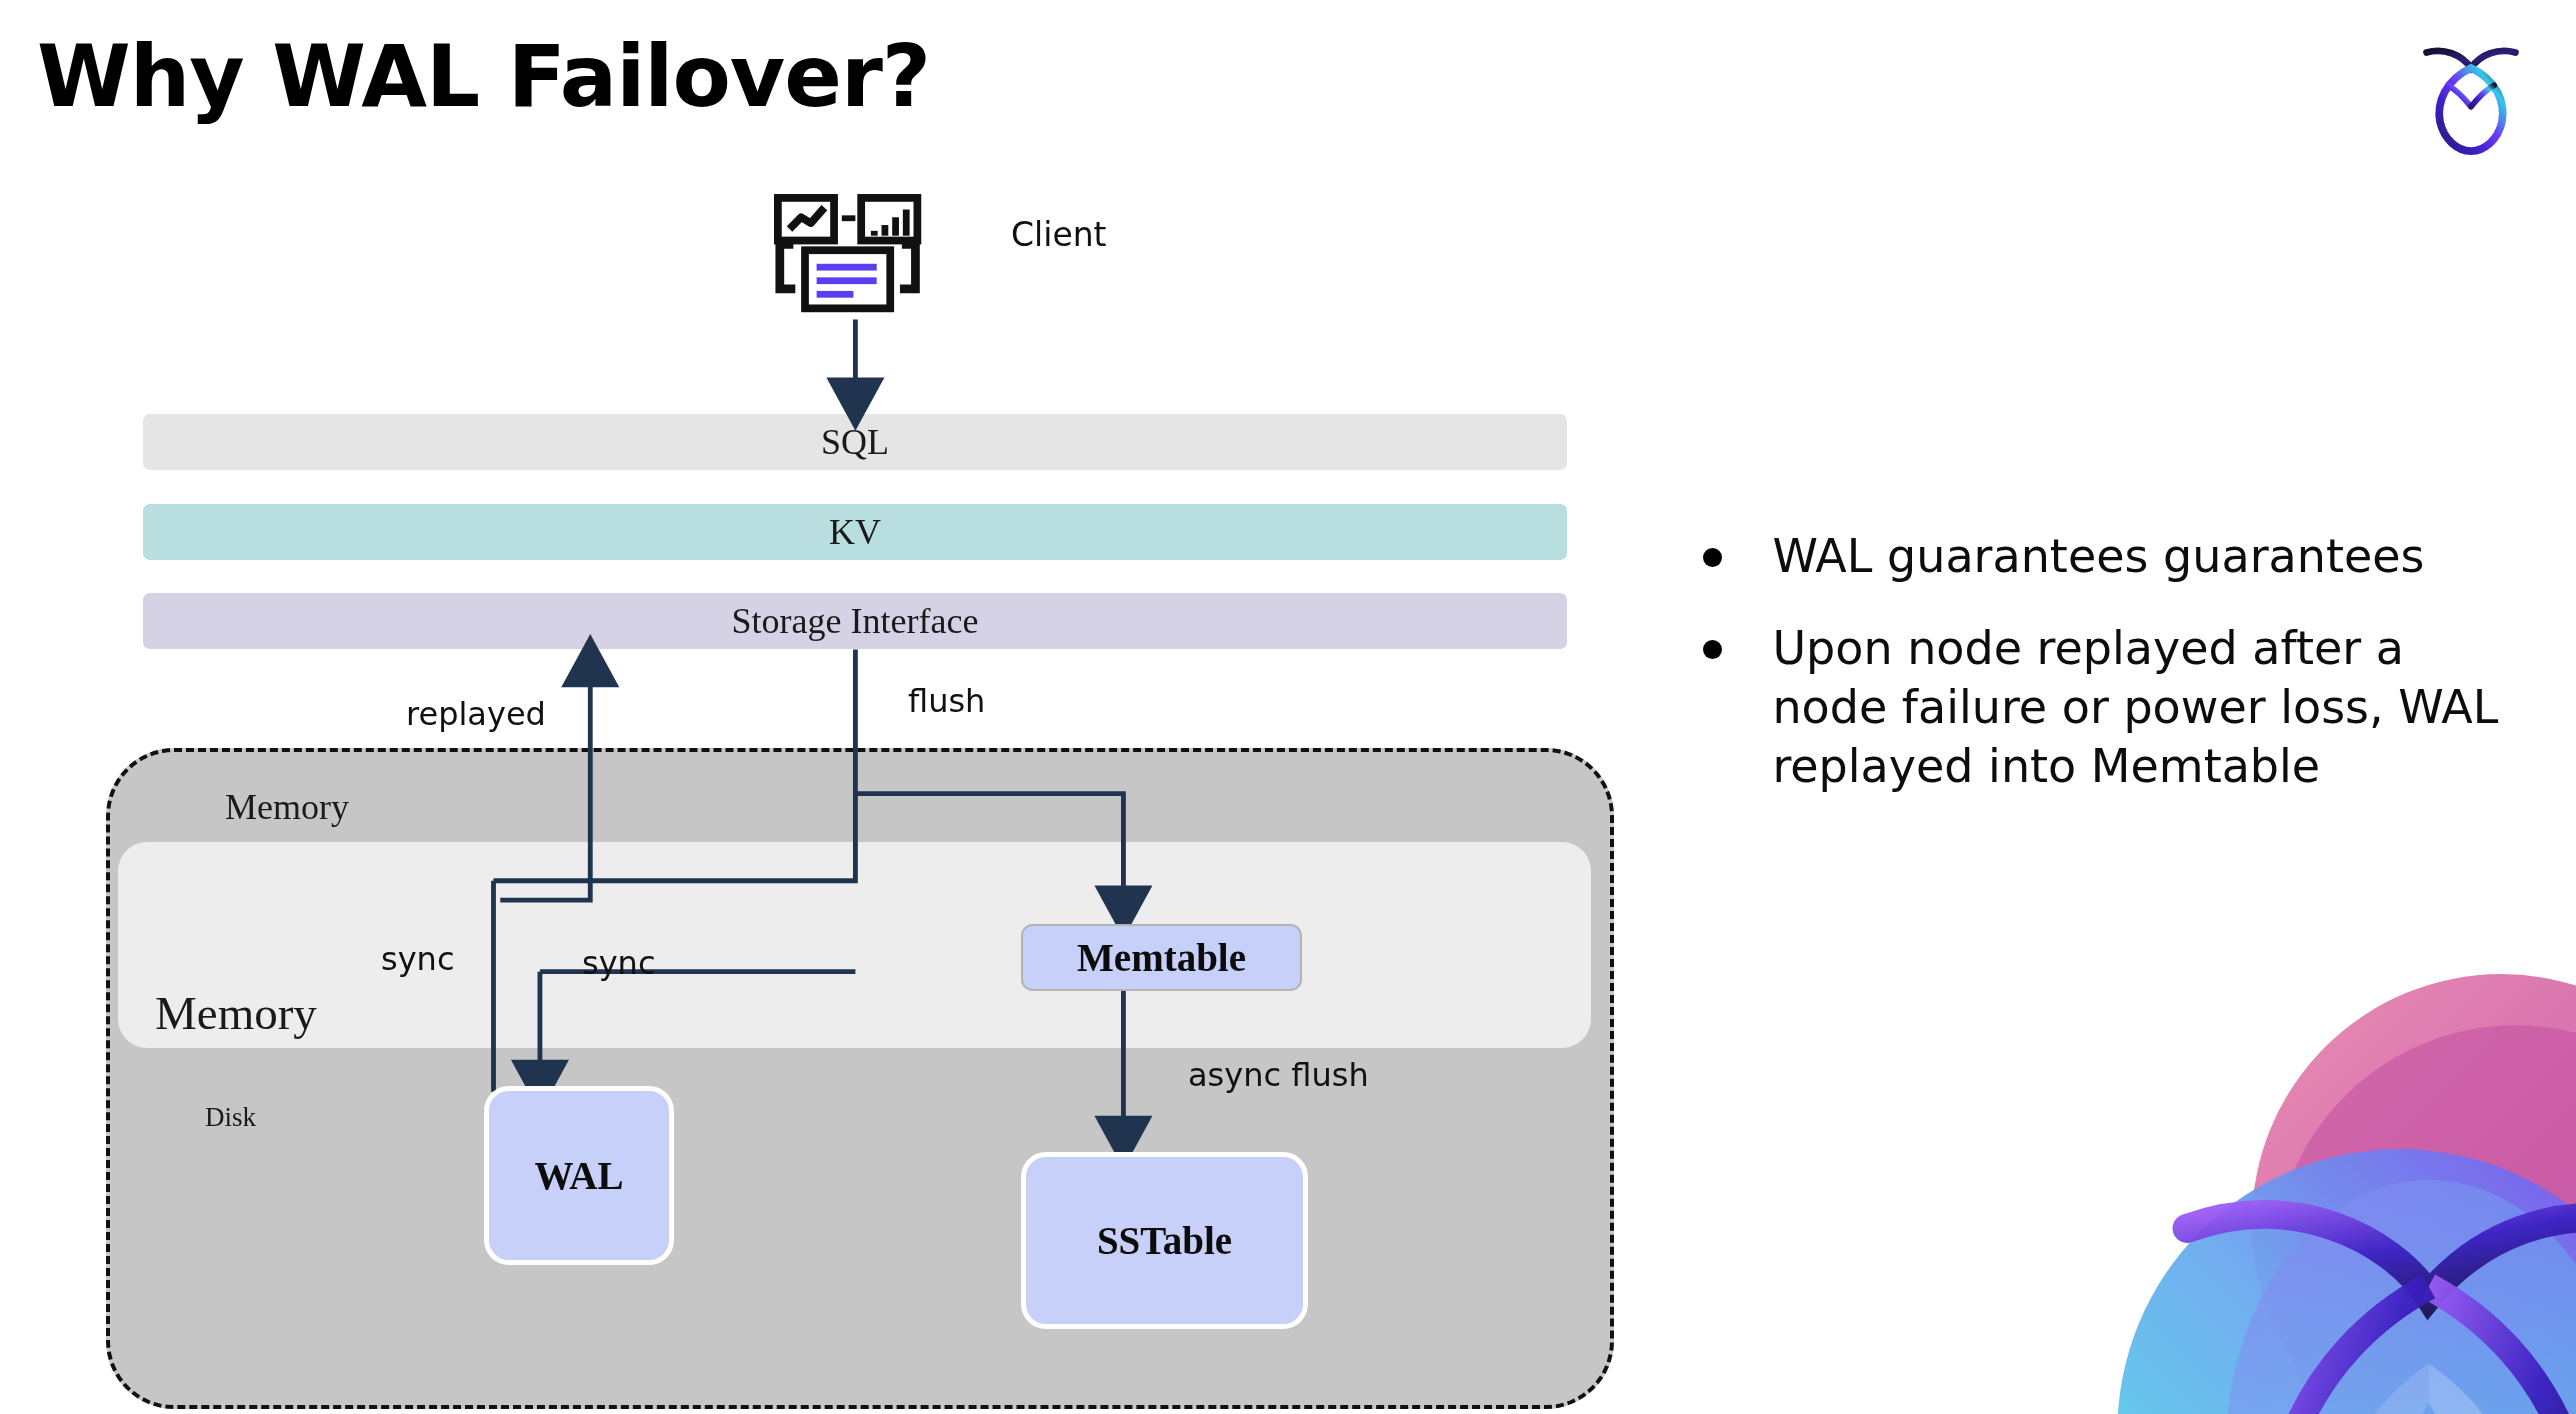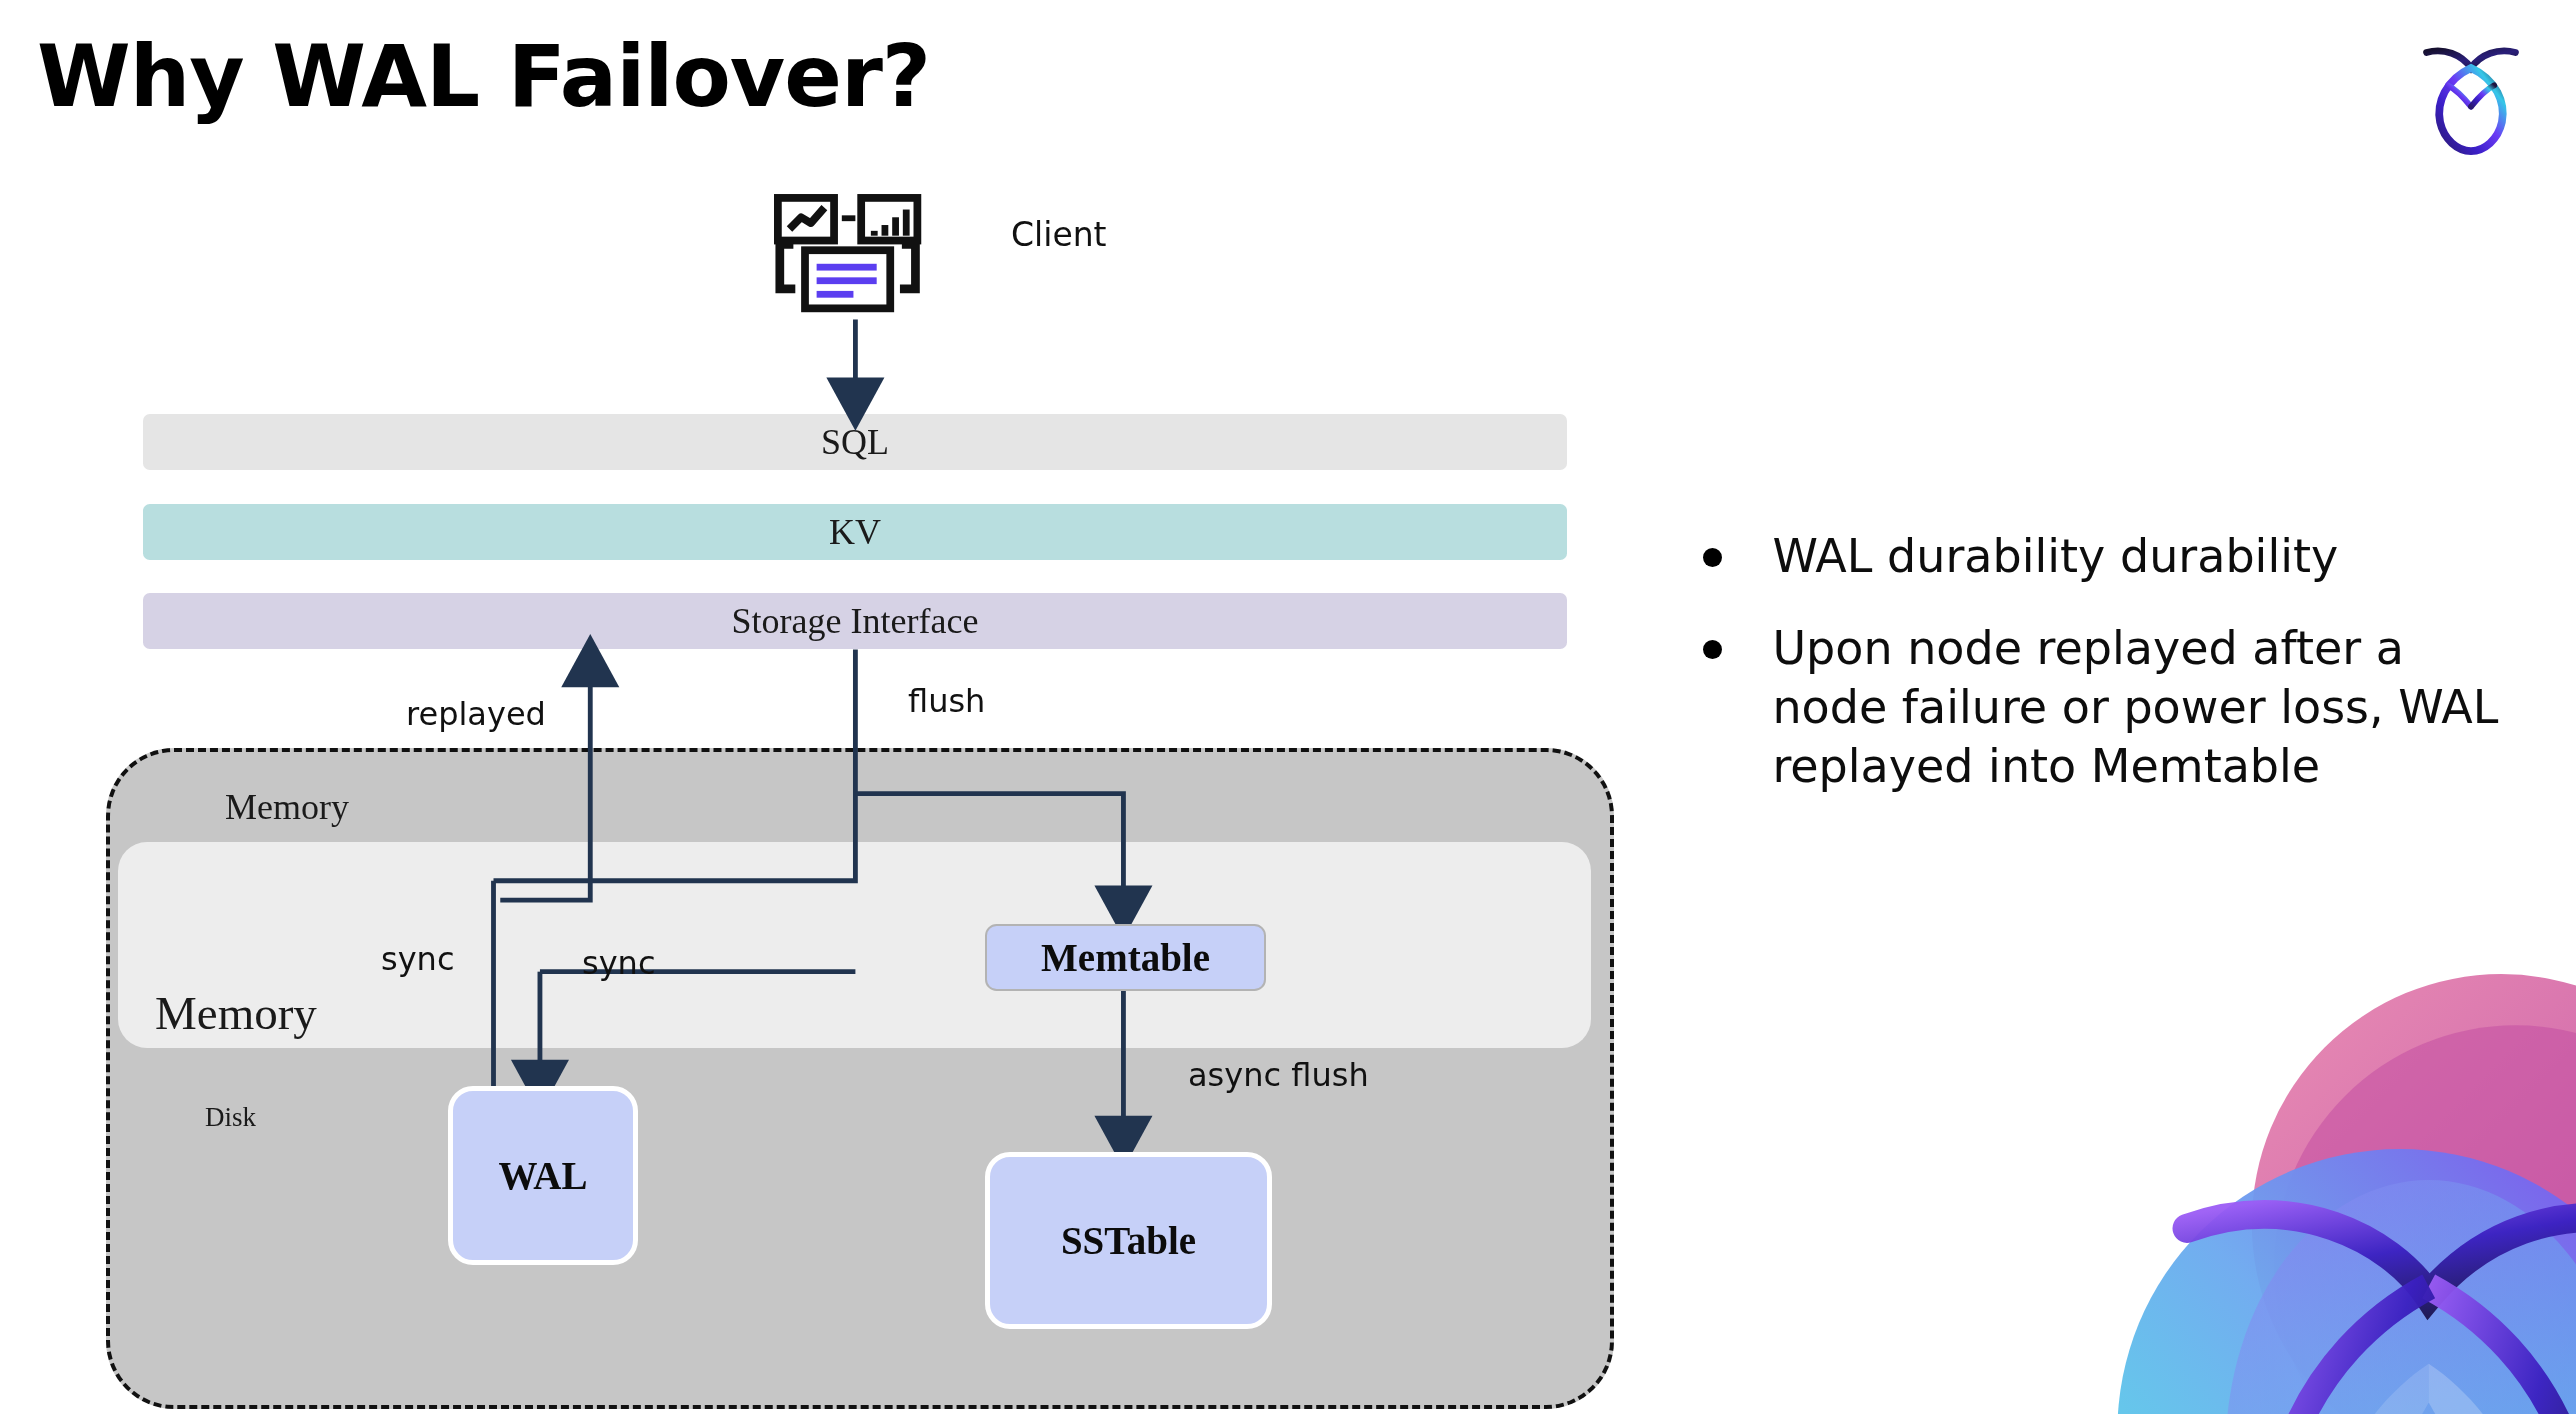--- a/index.html
+++ b/index.html
@@ -63,21 +63,21 @@
   }
   .disk-label{
     position:absolute;left:205px;top:1102px;
     font-family:"Liberation Serif",serif;font-size:27px;color:#1a1a1a;white-space:nowrap;
   }
 
   
   .node{
     position:absolute;background:#c6d0f8;
     display:flex;align-items:center;justify-content:center;
-    font-family:"Liberation Serif",serif;font-weight:bold;font-size:39px;color:#0c0c0c;
+    font-family:"Liberation Serif",serif;font-weight:bold;font-size:39px;color:#0c0c0c;margin-left:36px;
   }
   .node-memtable{left:985px;top:924px;width:277px;height:63px;border-radius:11.6px;border:2.9px solid #b3b3b3;}
   .node-wal{left:448px;top:1086px;width:180px;height:169px;border-radius:25px;border:5.8px solid #ffffff;}
   .node-sstable{left:985px;top:1152px;width:277px;height:167px;border-radius:25px;border:5.8px solid #ffffff;}
 
   
   .edge-label{
     position:absolute;font-family:"DejaVu Sans",sans-serif;font-size:32px;color:#111;white-space:nowrap;
   }
   .lbl-committed{left:406px;top:695px;}
@@ -244,21 +244,21 @@
     <div class="edge-label lbl-committed">replayed</div>
     <div class="edge-label lbl-commit">flush</div>
     <div class="edge-label lbl-sync-1">sync</div>
     <div class="edge-label lbl-sync-2">sync</div>
     <div class="edge-label lbl-asyncflush">async flush</div>
   </div>
 
   <div class="bullets">
     <div class="bullet">
       <span class="bullet-dot"></span>
-      <span class="bullet-text">WAL durability durability</span>
+      <span class="bullet-text">WAL guarantees guarantees</span>
     </div>
     <div class="bullet">
       <span class="bullet-dot"></span>
       <span class="bullet-text">Upon node replayed after a node failure or power loss, WAL replayed into Memtable</span>
     </div>
   </div>
 
 </div>
 
 

